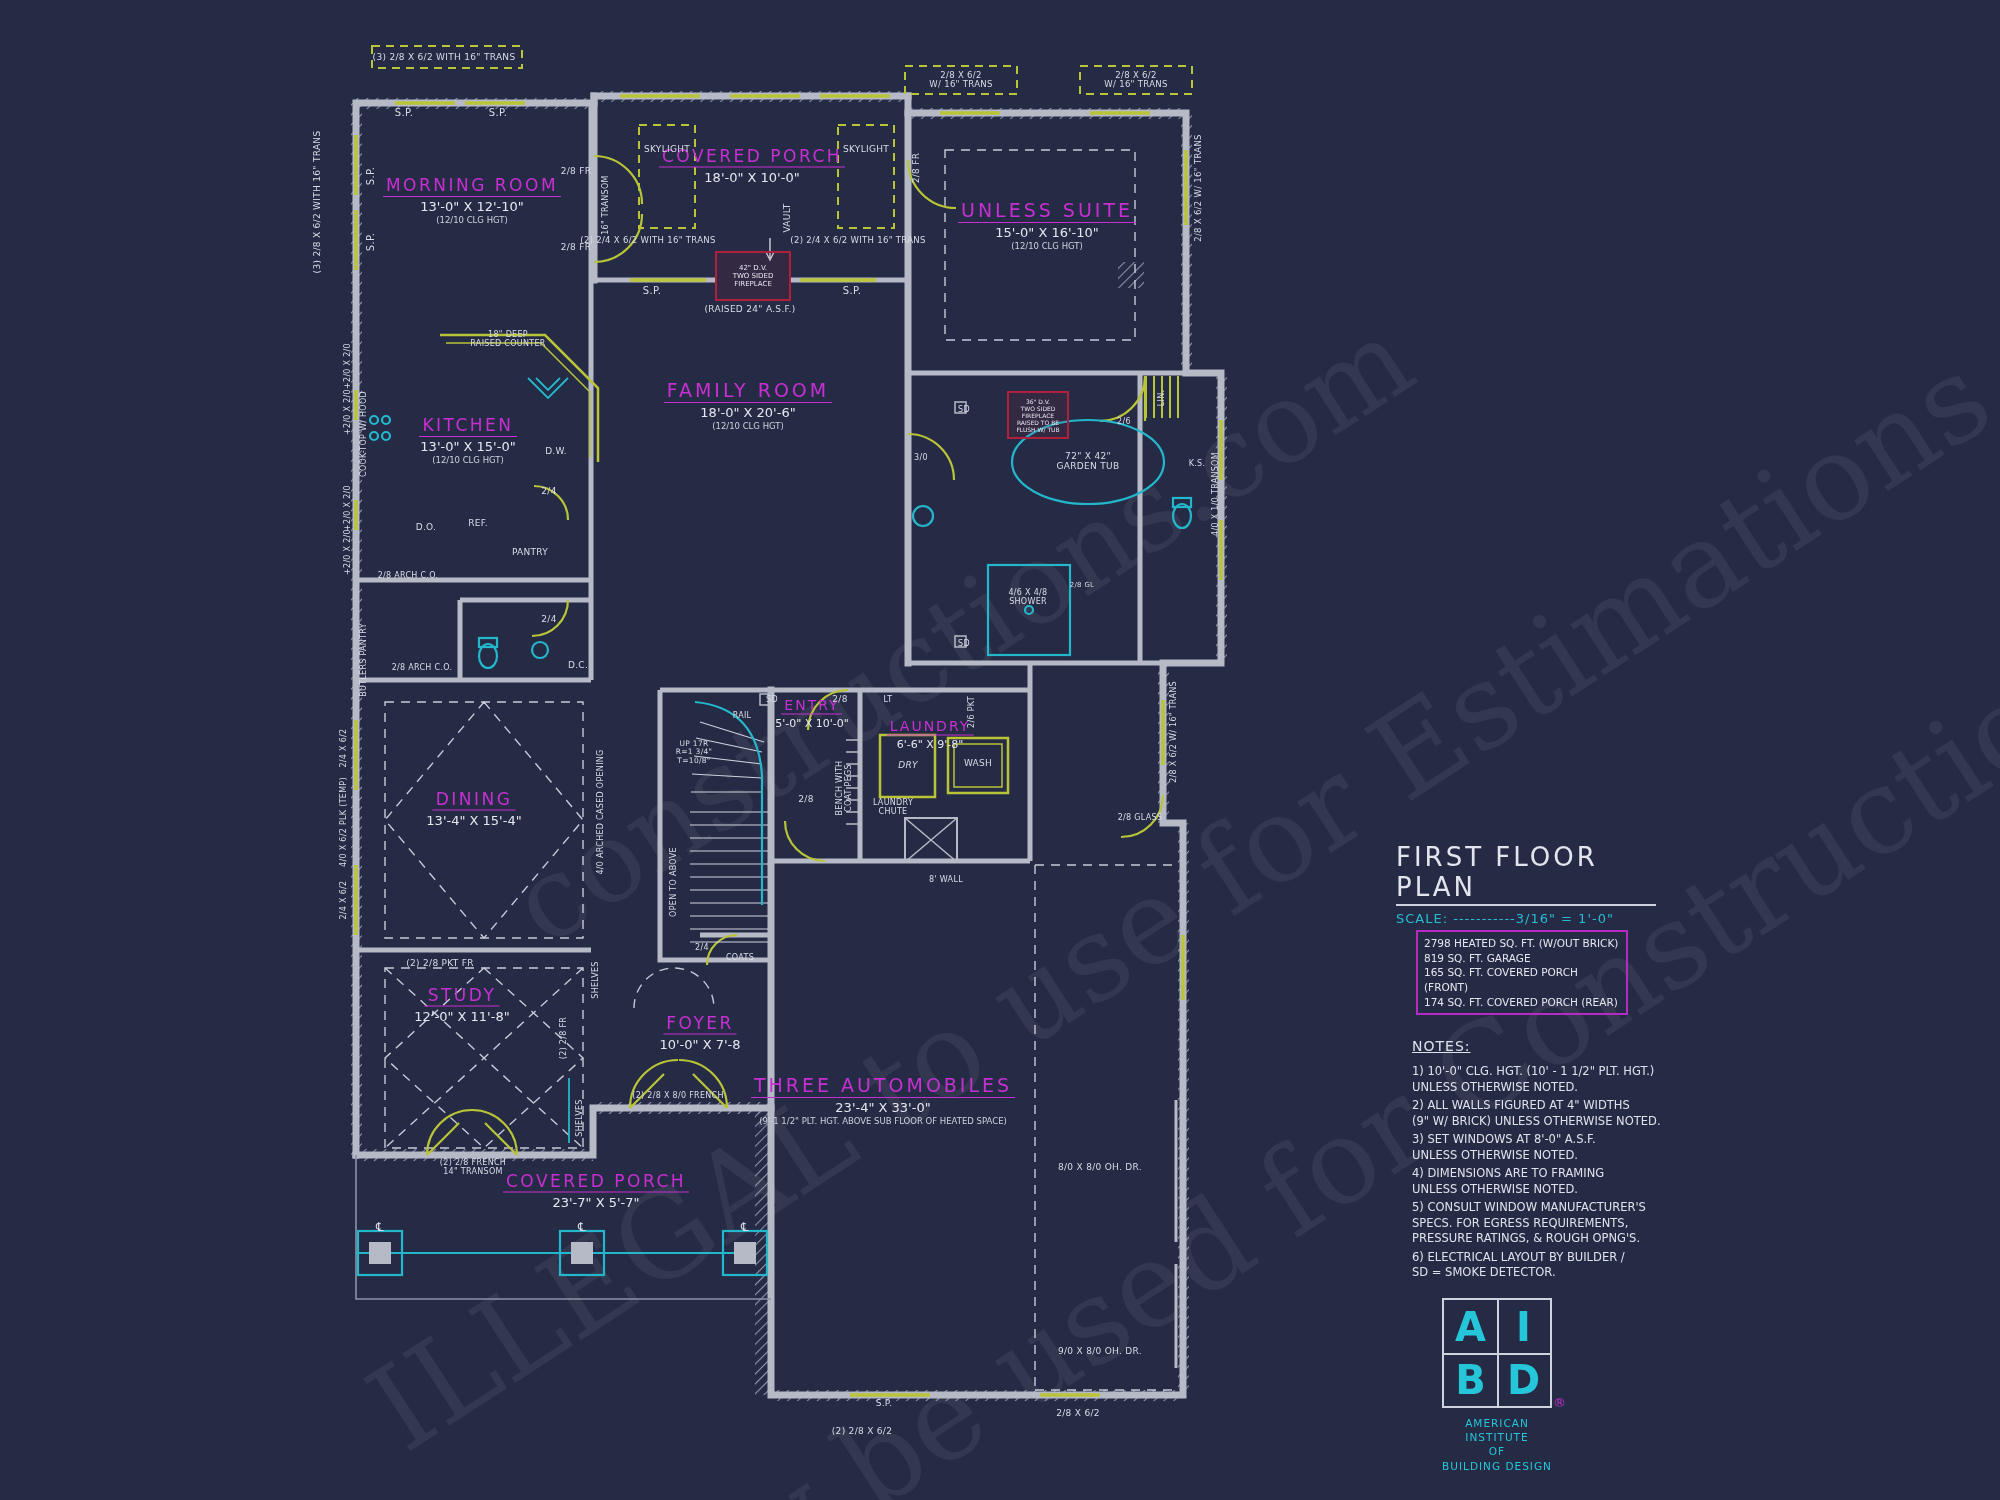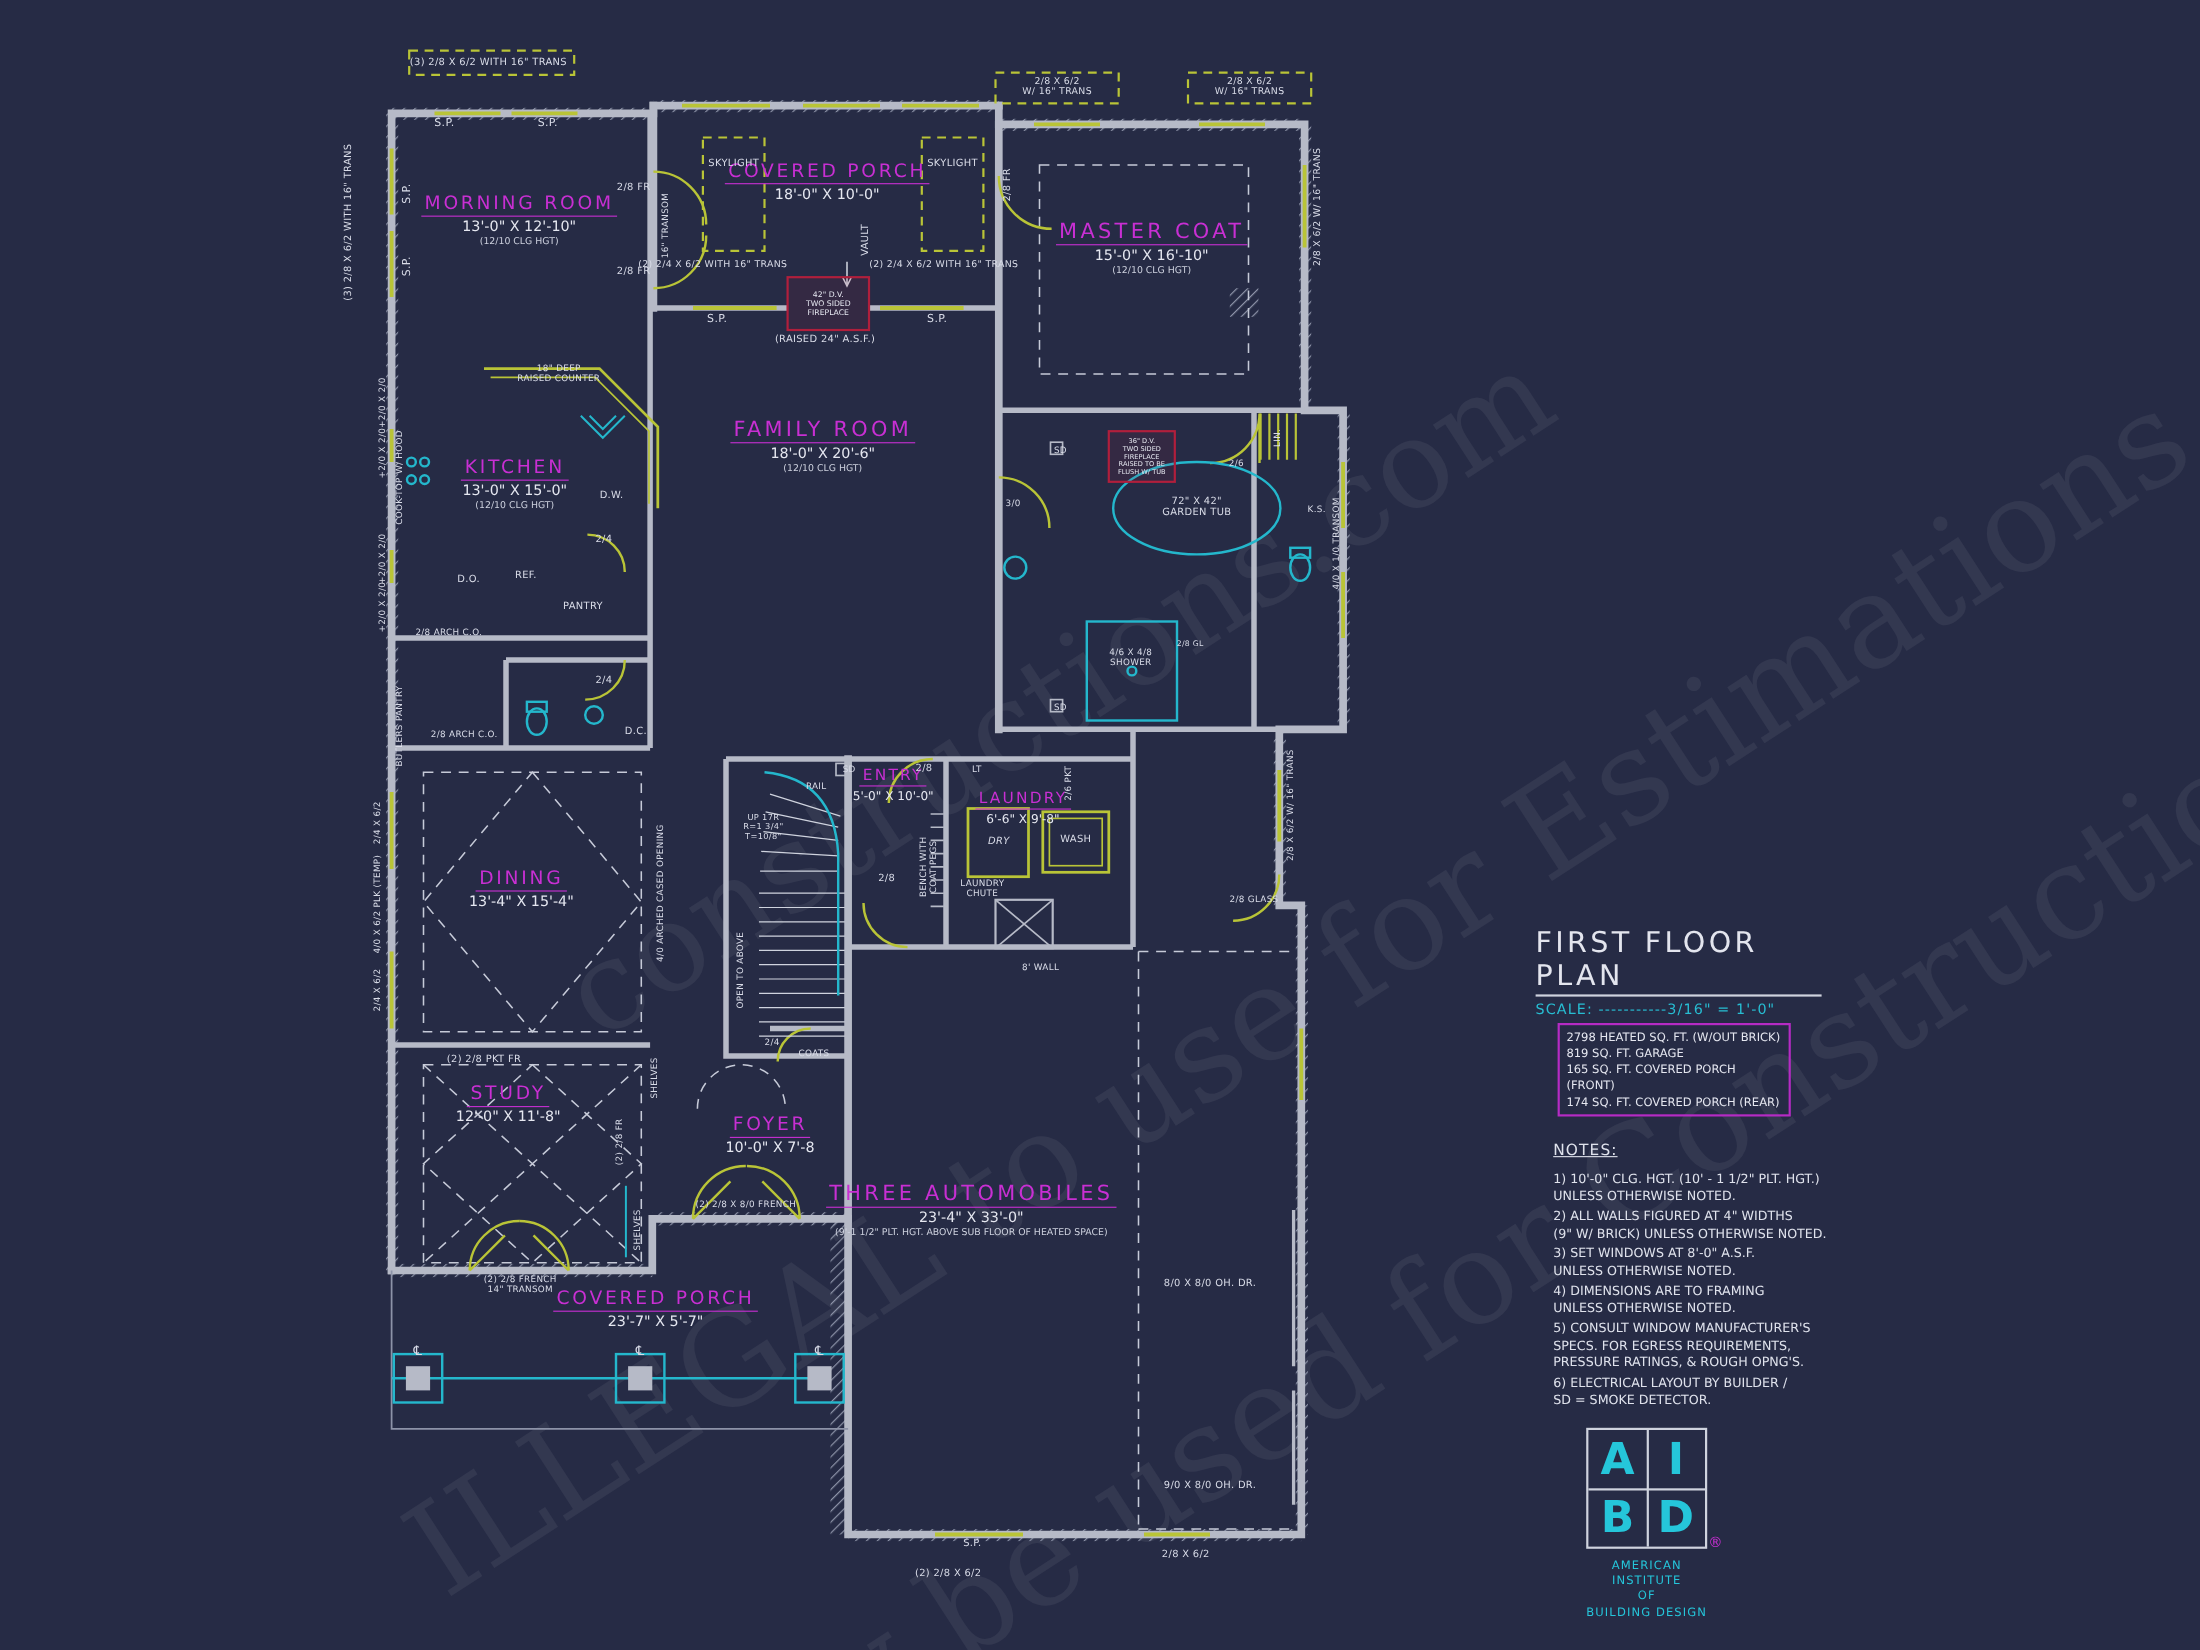--- a/index.html
+++ b/index.html
@@ -215,21 +215,21 @@
     <div class="room" style="left:472px;top:200px">
       <div class="nm">MORNING ROOM</div>
       <div class="dm">13'-0" X 12'-10"</div>
       <div class="sb">(12/10 CLG HGT)</div>
     </div>
     <div class="room" style="left:752px;top:165px">
       <div class="nm">COVERED PORCH</div>
       <div class="dm">18'-0" X 10'-0"</div>
     </div>
     <div class="room big" style="left:1047px;top:225px">
-      <div class="nm">MASTER COAT</div>
+      <div class="nm">UNLESS SUITE</div>
       <div class="dm">15'-0" X 16'-10"</div>
       <div class="sb">(12/10 CLG HGT)</div>
     </div>
     <div class="room big" style="left:748px;top:405px">
       <div class="nm">FAMILY ROOM</div>
       <div class="dm">18'-0" X 20'-6"</div>
       <div class="sb">(12/10 CLG HGT)</div>
     </div>
     <div class="room" style="left:468px;top:440px">
       <div class="nm">KITCHEN</div>

